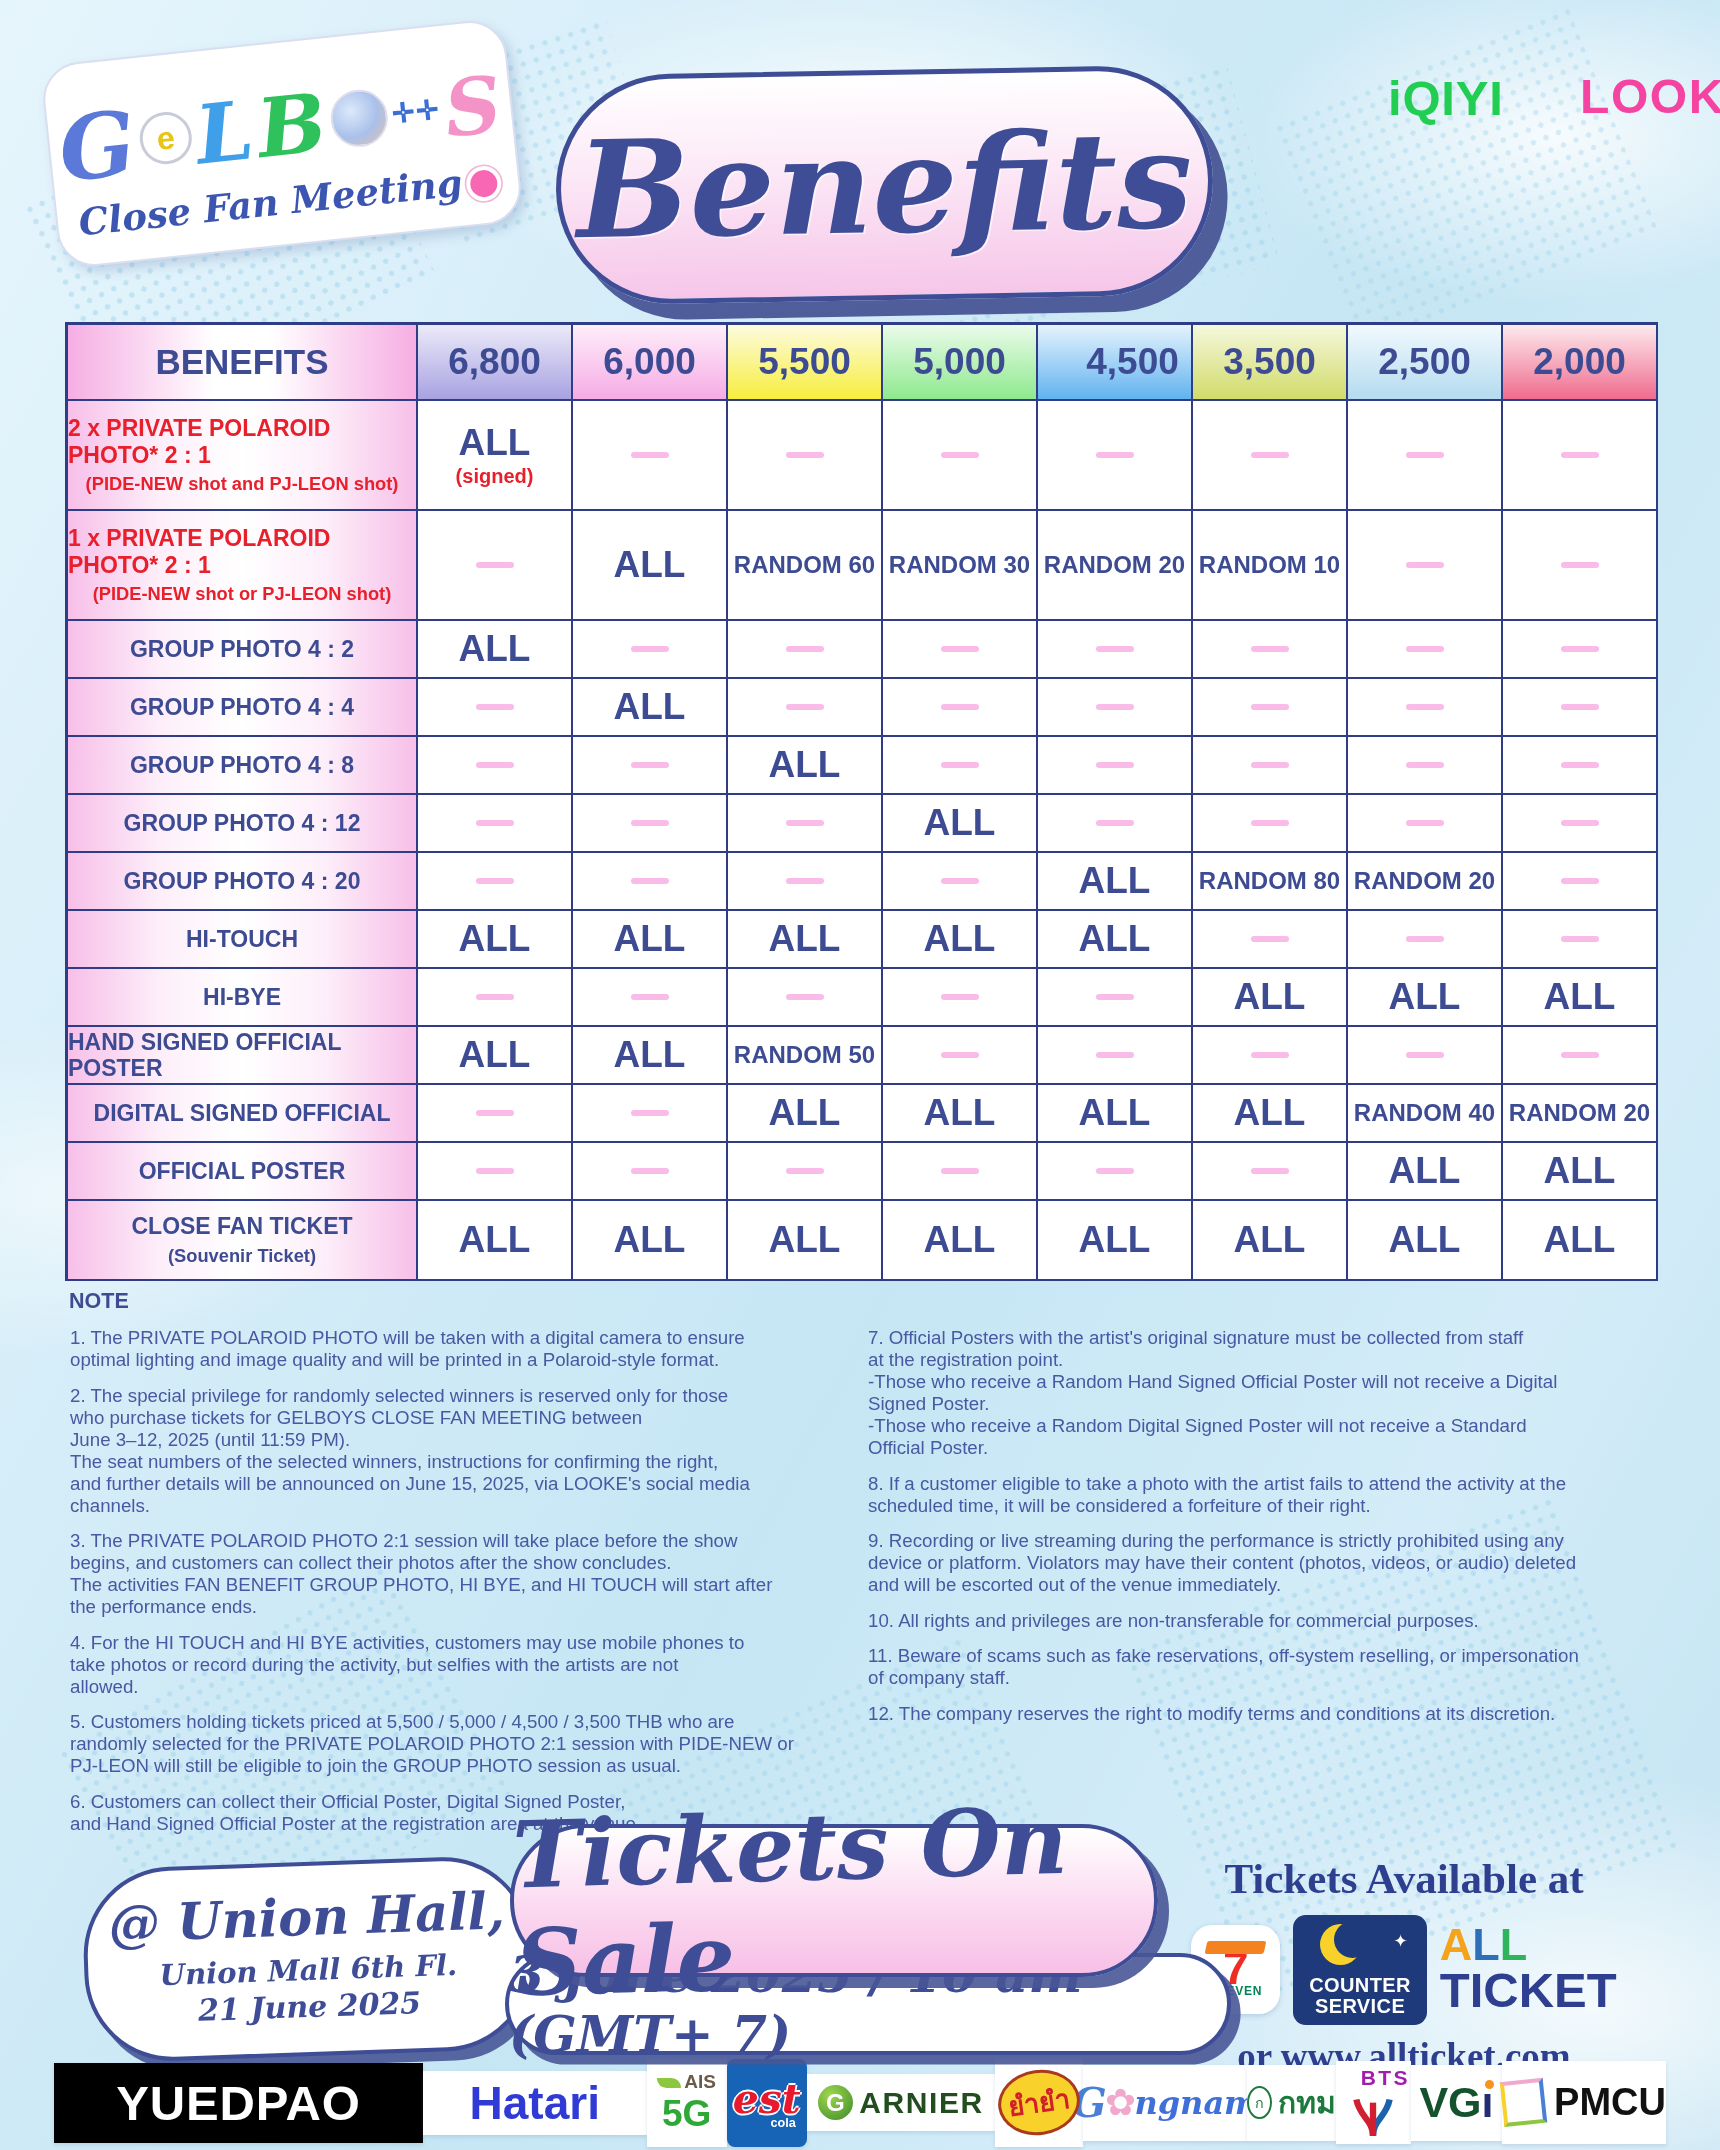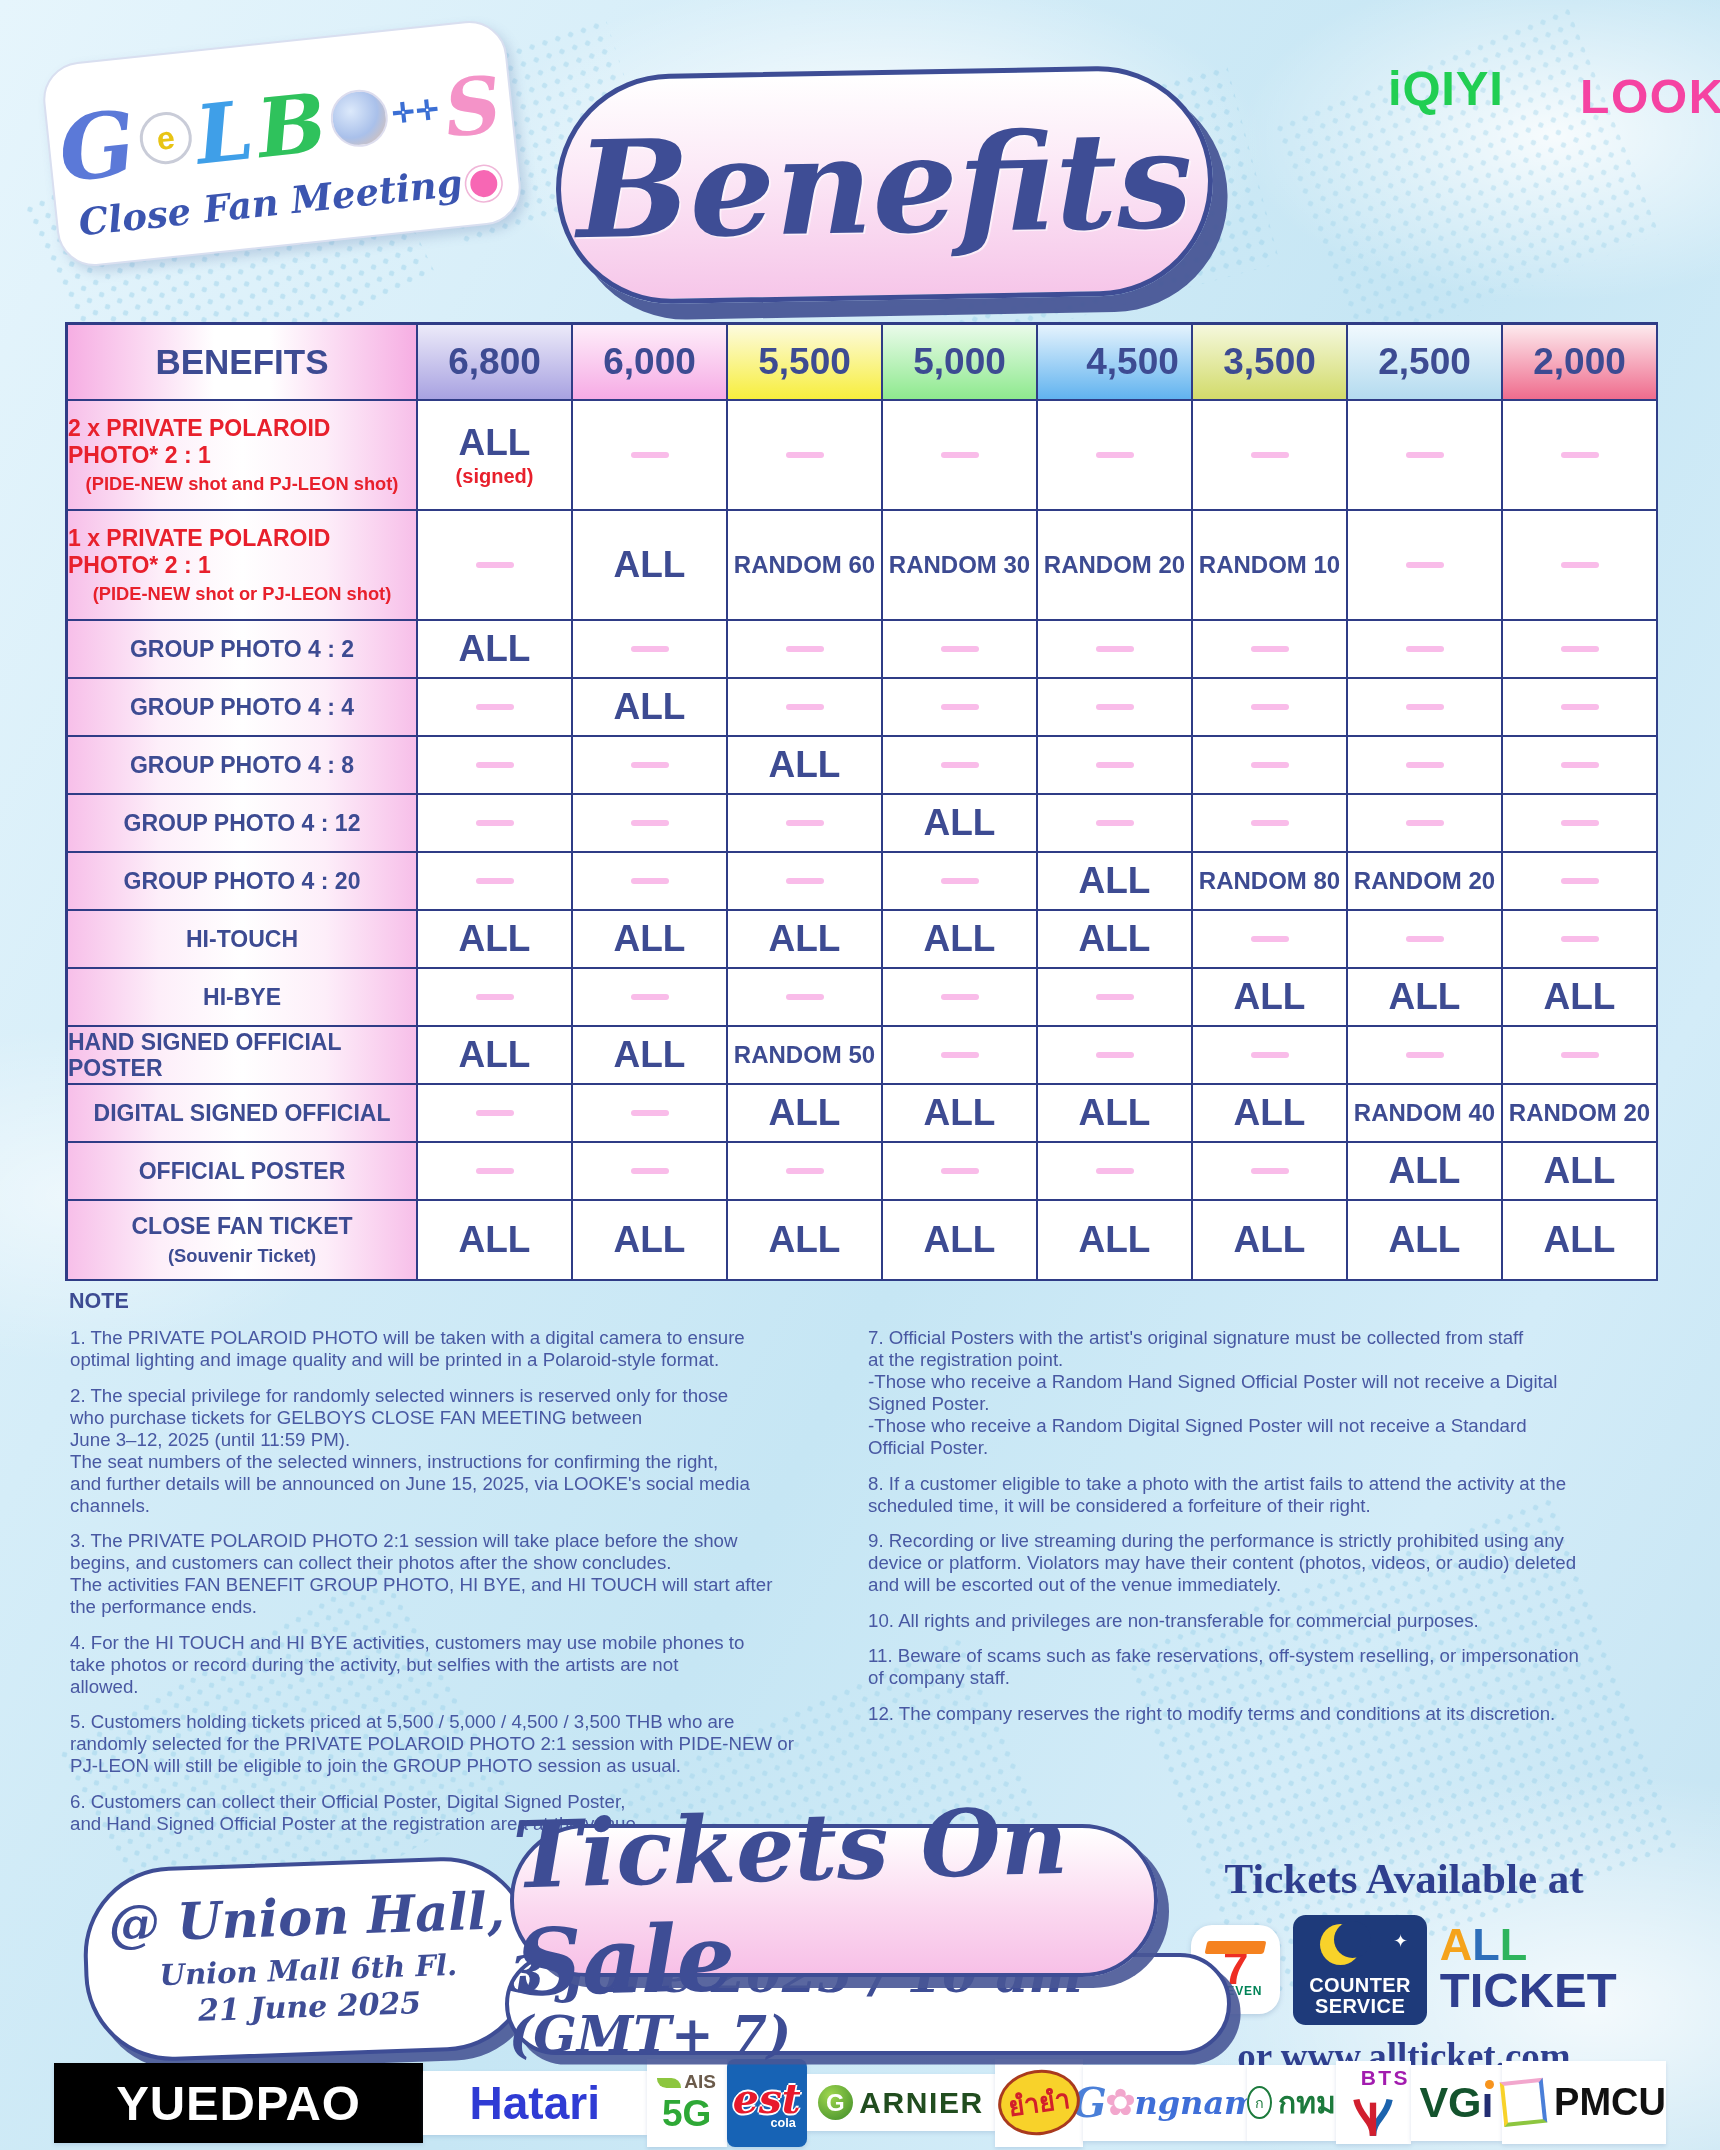--- a/index.html
+++ b/index.html
@@ -28,21 +28,21 @@
   .bl-o{width:53px;height:53px;border-radius:50%;border:2.4px solid #dde;
     background:radial-gradient(circle at 35% 35%,#dce9fb,#a9c0ea 55%,#e5c2a8);}
   .bl-y{font:bold 27px "Liberation Sans",sans-serif;color:#3b6fd4;letter-spacing:1.6px;line-height:.9;text-align:center;}
   .bl-s{font:bold italic 78px "DejaVu Serif",serif;color:#f493c8;}
   .badge-sub{position:absolute;bottom:21px;left:0;right:0;text-align:center;
     font:bold italic 37px "DejaVu Serif",serif;color:#3b55b0;}
   .badge-heart{display:inline-block;width:27px;height:27px;border-radius:50%;background:#f767b4;
     box-shadow:0 0 0 4px #fff,0 0 0 5.6px #f0b6d8;vertical-align:middle;margin-left:8px;}
 
   
-  .iqiyi{position:absolute;left:1388px;top:60px;font:900 49px "Liberation Sans",sans-serif;color:#21ce52;letter-spacing:0.8px;}
+  .iqiyi{position:absolute;left:1388px;top:70px;font:900 49px "Liberation Sans",sans-serif;color:#21ce52;letter-spacing:0.8px;}
   .looke{position:absolute;left:1580px;top:69px;font:900 48px "Liberation Sans",sans-serif;color:#f543a2;letter-spacing:1.6px;}
 
   
   .title-cloud{position:absolute;left:556px;top:70px;width:647px;height:220px;
     background:linear-gradient(180deg,#ffffff 0%,#fceaf7 40%,#f6c6e9 100%);
     border:5.6px solid #3e4d95;border-radius:119px;
     box-shadow:14.3px 16px 0 rgba(72,86,150,.95);
     display:flex;align-items:center;justify-content:center;transform:rotate(-1deg);}
   .title-text{font:bold italic 134px "DejaVu Serif",serif;color:#3e4d95;
     text-shadow:1.6px 1.6px 0 rgba(255,255,255,.6);}

